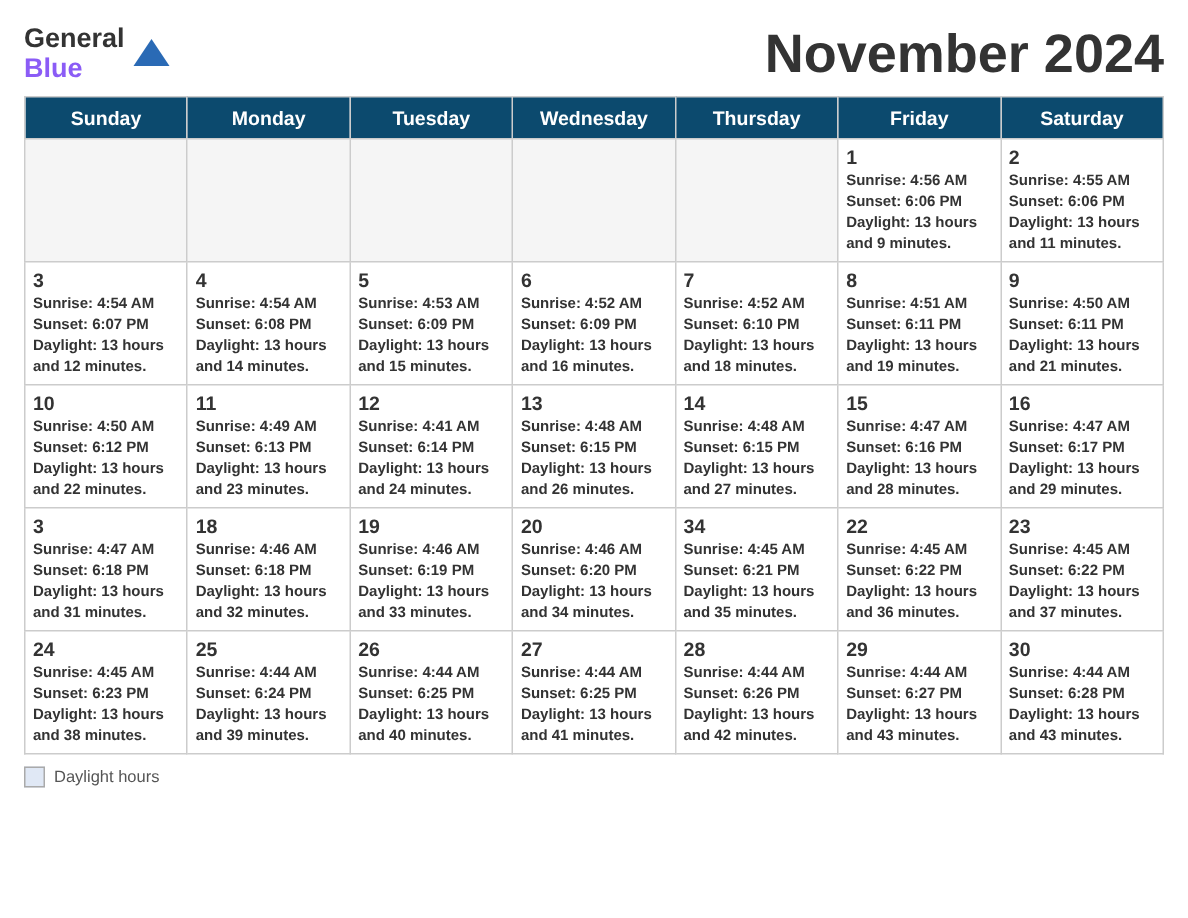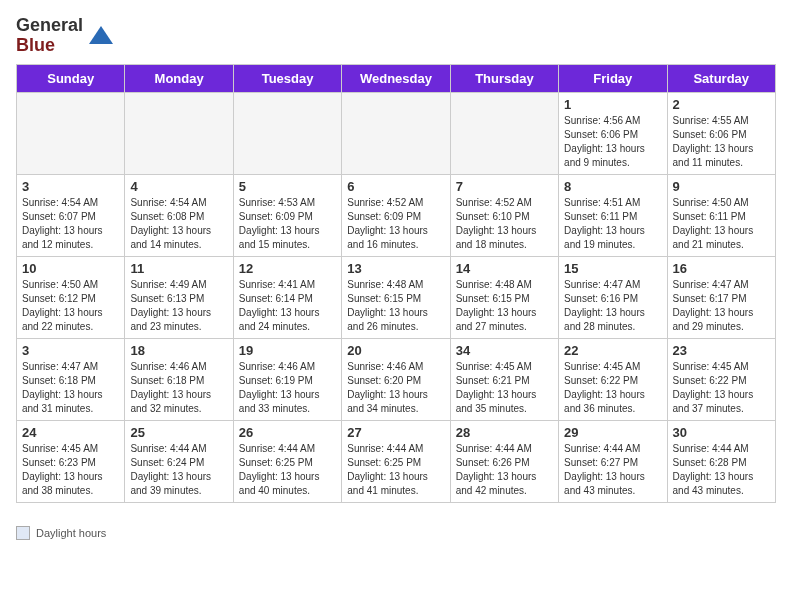--- a/index.html
+++ b/index.html
@@ -26,21 +26,21 @@
       line-height: 1.1;
     }
     .logo-general {
       font-size: 18px;
       font-weight: bold;
       color: #333;
     }
     .logo-blue {
       font-size: 18px;
       font-weight: bold;
-      color: #7f1d1d;
+      color: #8b5cf6;
     }
     .logo-icon {
       width: 28px;
       height: 28px;
       margin-left: 4px;
     }
     .title-block {
       text-align: right;
     }
     .month-title {
@@ -53,21 +53,21 @@
       font-size: 16px;
       font-weight: bold;
       color: #333;
     }
     table {
       width: 100%;
       border-collapse: collapse;
       table-layout: fixed;
     }
     th {
-      background-color: #6d28d9;
+      background-color: #0c4a6e;
       color: #fff;
       font-size: 13px;
       font-weight: bold;
       text-align: center;
       padding: 6px 4px;
       border: 1px solid #ccc;
     }
     td {
       border: 1px solid #ccc;
       vertical-align: top;
@@ -83,23 +83,24 @@
     .day-num {
       font-size: 13px;
       font-weight: bold;
       display: block;
       margin-bottom: 2px;
     }
     .day-info {
       font-size: 10px;
       color: #333;
       line-height: 1.4;
+      font-weight: bold;
     }
     .footer {
-      margin-top: 23px;
+      margin-top: 8px;
       font-size: 11px;
       color: #555;
       display: flex;
       align-items: center;
       gap: 6px;
     }
     .footer-box {
       width: 14px;
       height: 14px;
       background: #e0e8f5;
@@ -114,20 +115,21 @@
   <div class="logo">
     <div class="logo-text">
       <span class="logo-general">General</span>
       <span class="logo-blue">Blue</span>
     </div>
     <svg class="logo-icon" viewBox="0 0 28 28">
       <polygon points="14,4 26,22 2,22" fill="#2a6ab5"></polygon>
     </svg>
   </div>
   <div class="title-block">
+    <div class="month-title">November 2024</div>
   </div>
 </div>
 
 <table>
   <thead>
     <tr>
       <th>Sunday</th>
       <th>Monday</th>
       <th>Tuesday</th>
       <th>Wednesday</th>

